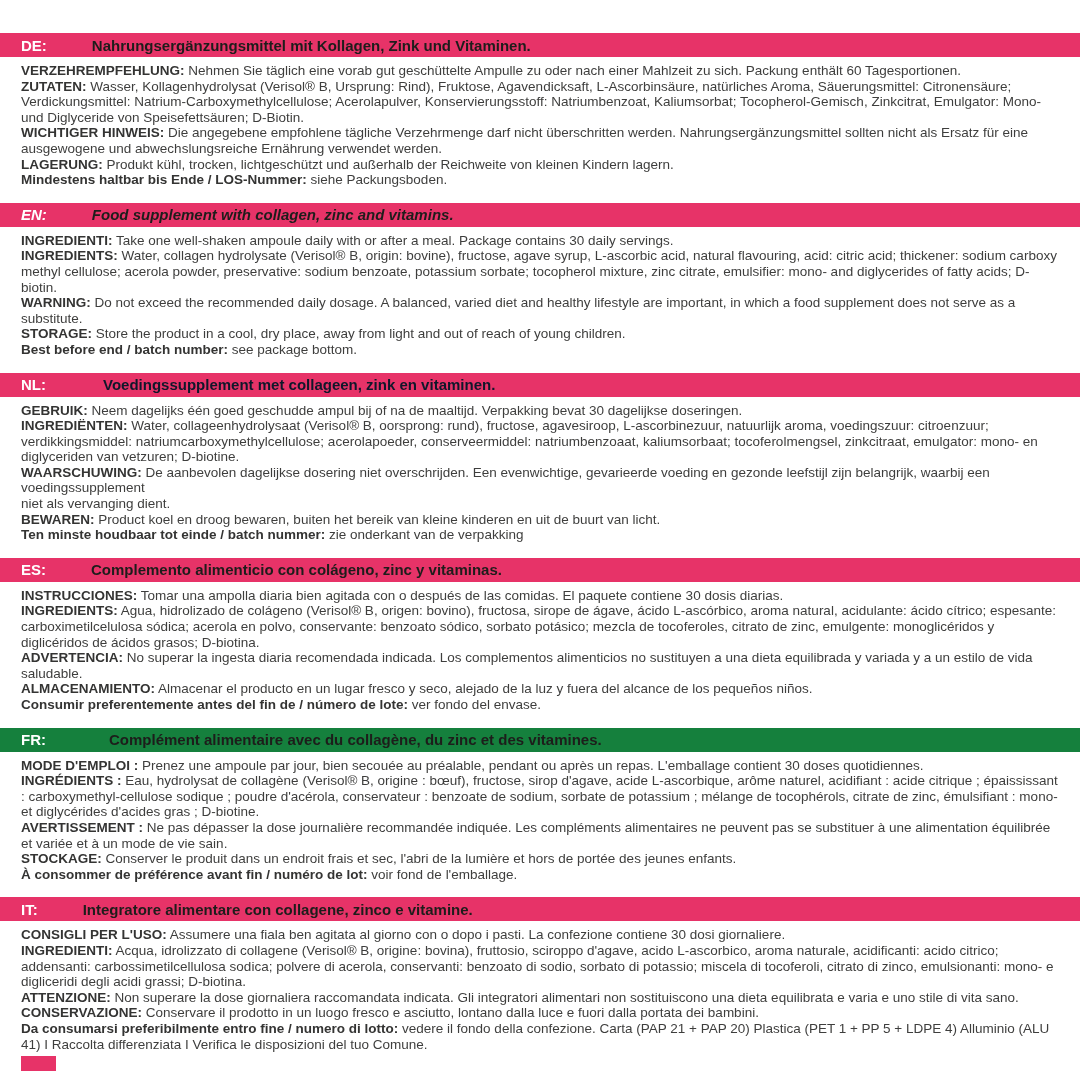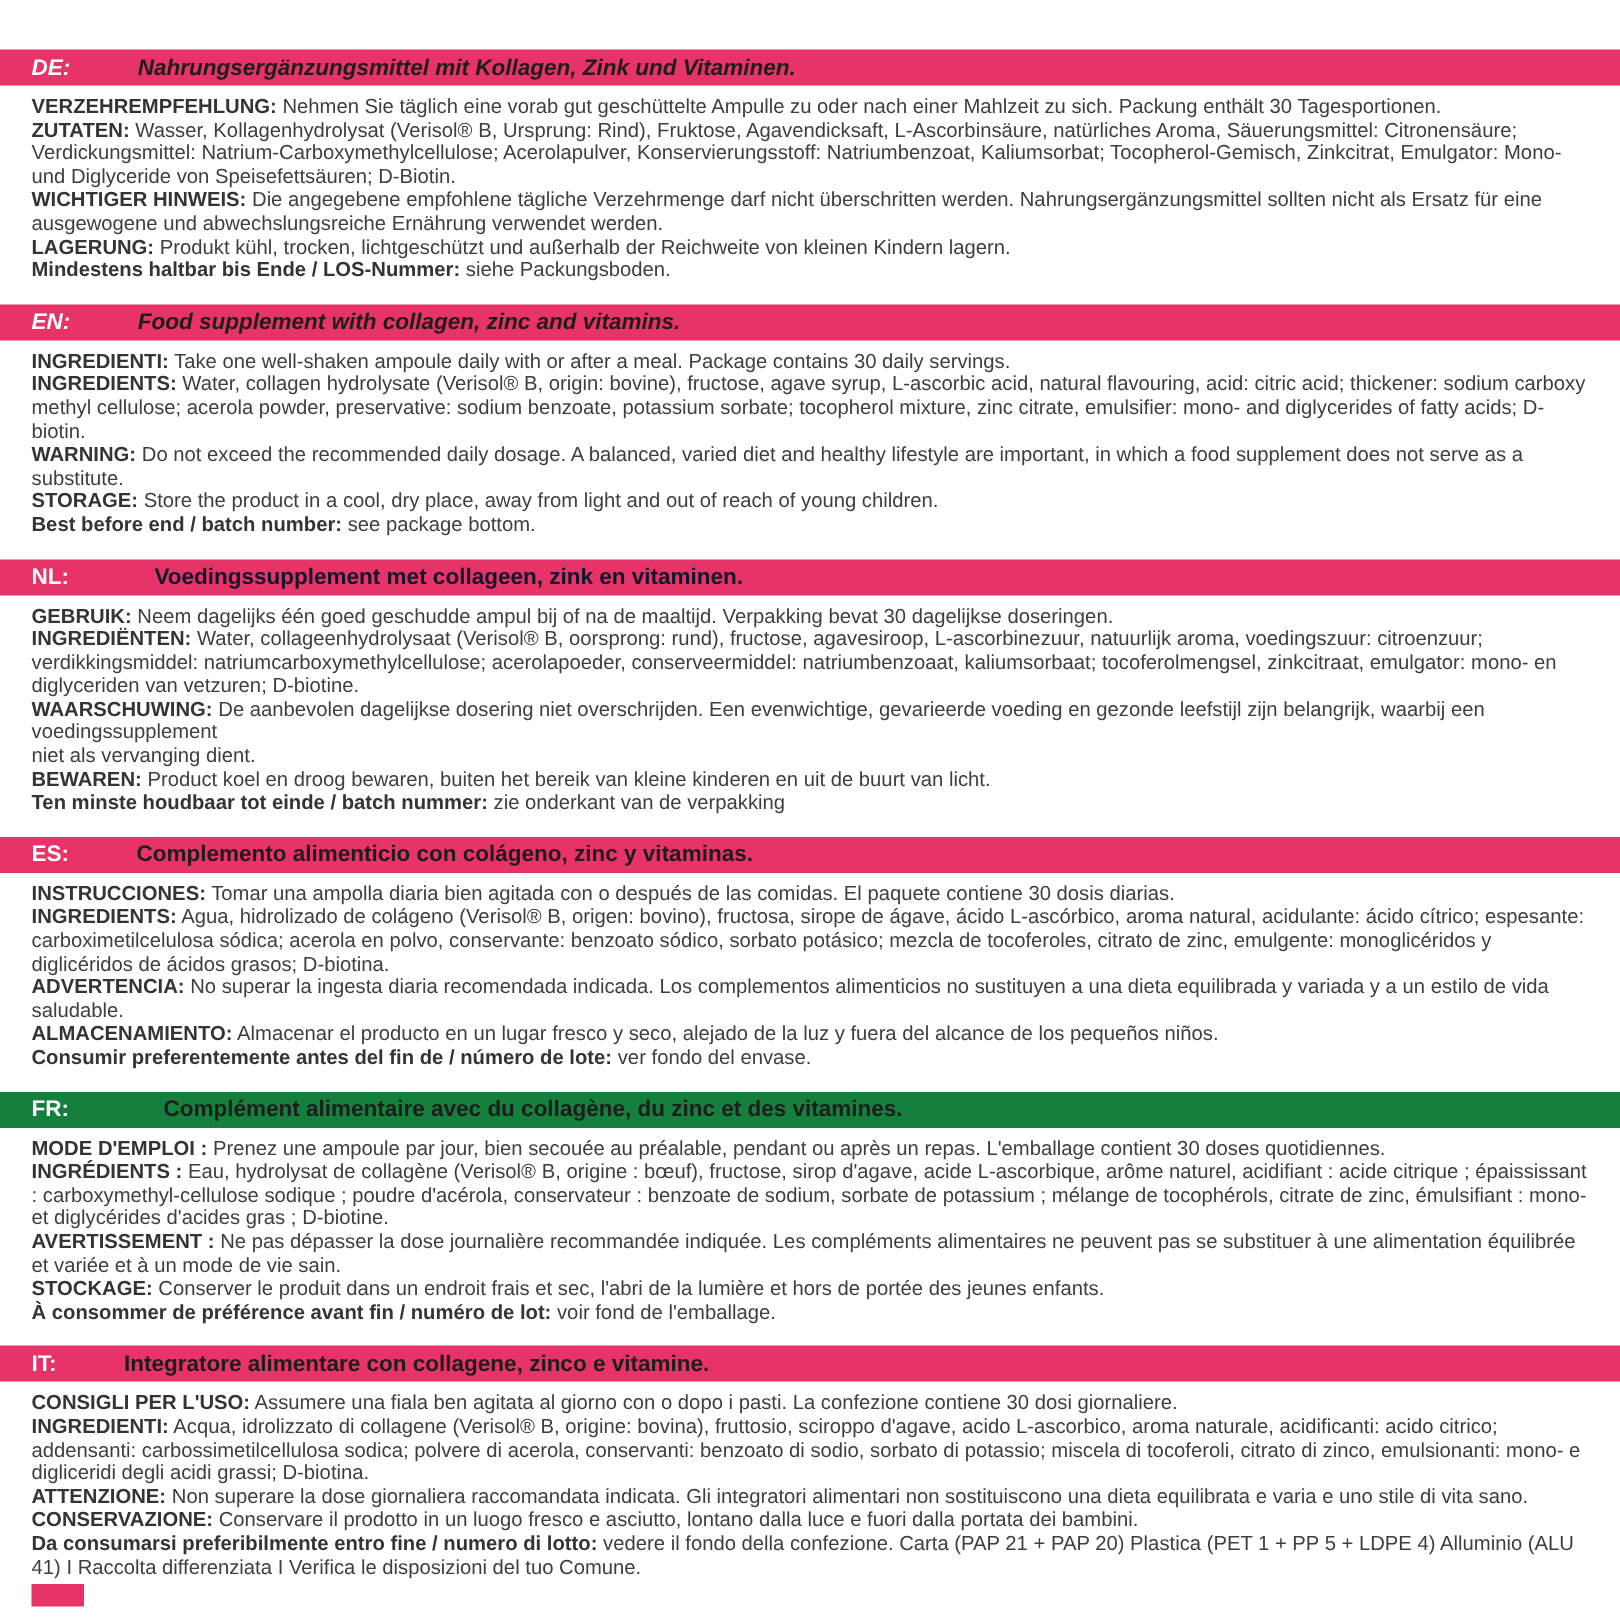--- a/index.html
+++ b/index.html
@@ -43,26 +43,26 @@
     height: 15px;
     background: #e73368;
   }
 </style>
 </head>
 <body style="color: rgb(62, 62, 61);">
 
 <div class="page">
 
   <section class="lang-section">
-    <div class="lang-bar" style="background: rgb(231, 51, 104); font-style: italic;">
+    <div class="lang-bar" style="background: rgb(231, 51, 104);">
       <span class="lang-code" style="color: rgb(255, 255, 255);">DE:</span>
       <span class="lang-title" style="color: rgb(29, 29, 27);">Nahrungsergänzungsmittel mit Kollagen, Zink und Vitaminen.</span>
     </div>
     <div class="lang-body">
-        <p class="para"><b>VERZEHREMPFEHLUNG:</b><span> Nehmen Sie täglich eine vorab gut geschüttelte Ampulle zu oder nach einer Mahlzeit zu sich. Packung enthält 30 Tagesportionen.</span></p>
+        <p class="para"><b>VERZEHREMPFEHLUNG:</b><span> Nehmen Sie täglich eine vorab gut geschüttelte Ampulle zu oder nach einer Mahlzeit zu sich. Packung enthält 60 Tagesportionen.</span></p>
         <p class="para"><b>ZUTATEN:</b><span> Wasser, Kollagenhydrolysat (Verisol® B, Ursprung: Rind), Fruktose, Agavendicksaft, L-Ascorbinsäure, natürliches Aroma, Säuerungsmittel: Citronensäure; Verdickungsmittel: Natrium-Carboxymethylcellulose; Acerolapulver, Konservierungsstoff: Natriumbenzoat, Kaliumsorbat; Tocopherol-Gemisch, Zinkcitrat, Emulgator: Mono- und Diglyceride von Speisefettsäuren; D-Biotin.</span></p>
         <p class="para"><b>WICHTIGER HINWEIS:</b><span> Die angegebene empfohlene tägliche Verzehrmenge darf nicht überschritten werden. Nahrungsergänzungsmittel sollten nicht als Ersatz für eine ausgewogene und abwechslungsreiche Ernährung verwendet werden.</span></p>
         <p class="para"><b>LAGERUNG:</b><span> Produkt kühl, trocken, lichtgeschützt und außerhalb der Reichweite von kleinen Kindern lagern.</span></p>
         <p class="para"><b>Mindestens haltbar bis Ende / LOS-Nummer:</b><span> siehe Packungsboden.</span></p>
       </div>
   </section>
 
   <section class="lang-section">
     <div class="lang-bar" style="background: rgb(231, 51, 104); font-style: italic;">
       <span class="lang-code" style="color: rgb(255, 255, 255);">EN:</span>

